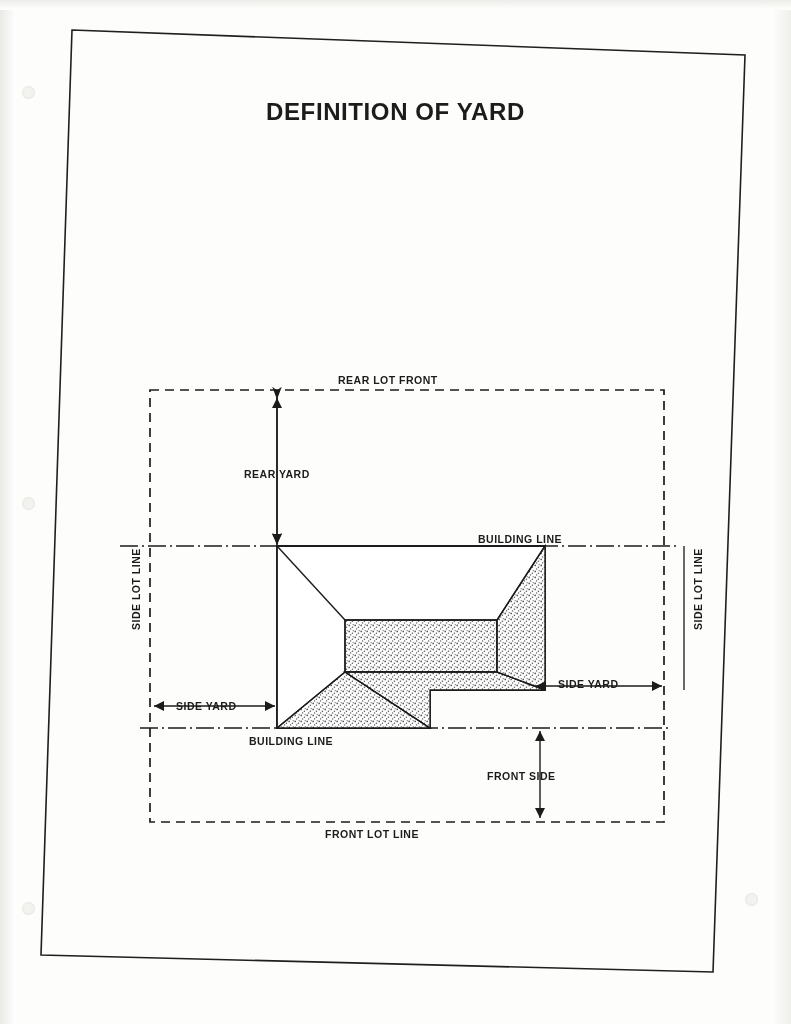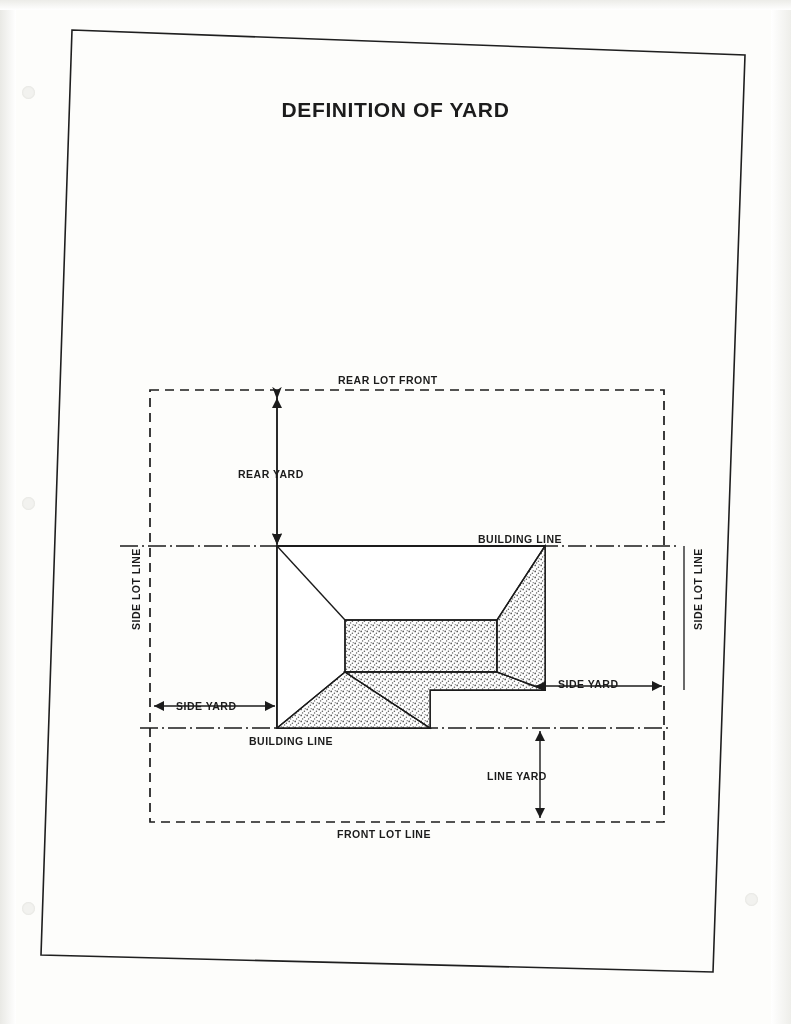--- a/index.html
+++ b/index.html
@@ -52,21 +52,21 @@
     left: 0; top: 0;
     width: 791px;
     height: 1024px;
   }
   .ttl {
     position: absolute;
     left: 0;
     top: 98px;
     width: 791px;
     text-align: center;
-    font-size: 21px;
+    font-size: 24px;
     font-weight: bold;
     letter-spacing: 0.6px;
     color: #1c1c1c;
   }
   .lbl {
     position: absolute;
     font-size: 10.5px;
     font-weight: bold;
     letter-spacing: 0.5px;
     color: #1b1b1b;
@@ -171,29 +171,29 @@
       <line x1="536" y1="686" x2="662" y2="686" stroke="#1b1b1b" stroke-width="1.4"></line>
       <path d="M536,686 L546,681 L546,691 Z" fill="#1b1b1b"></path>
       <path d="M662,686 L652,681 L652,691 Z" fill="#1b1b1b"></path>
     </g>
   </svg>
 
   <div class="ttl">DEFINITION OF YARD</div>
 
   <div class="lbl" style="left:338px; top:374px;">REAR LOT FRONT</div>
 
-  <div class="lbl" style="left:337px; top:828px;">FRONT LOT LINE</div>
+  <div class="lbl" style="left:325px; top:828px;">FRONT LOT LINE</div>
 
   <div class="lbl vert-left" style="left:130px; top:630px;">SIDE LOT LINE</div>
 
   <div class="lbl vert-right" style="left:692px; top:630px;">SIDE LOT LINE</div>
 
-  <div class="lbl" style="left:238px; top:468px;text-align:right;">REAR YARD</div>
-
-  <div class="lbl" style="left:487px; top:770px;">LINE YARD</div>
+  <div class="lbl" style="left:244px; top:468px;text-align:right;">REAR YARD</div>
+
+  <div class="lbl" style="left:487px; top:770px;">FRONT SIDE</div>
 
   <div class="lbl" style="left:176px; top:700px;">SIDE YARD</div>
 
   <div class="lbl" style="left:558px; top:678px;">SIDE YARD</div>
 
   <div class="lbl" style="left:478px; top:533px;">BUILDING LINE</div>
 
   <div class="lbl" style="left:249px; top:735px;">BUILDING LINE</div>
 
 </div>

